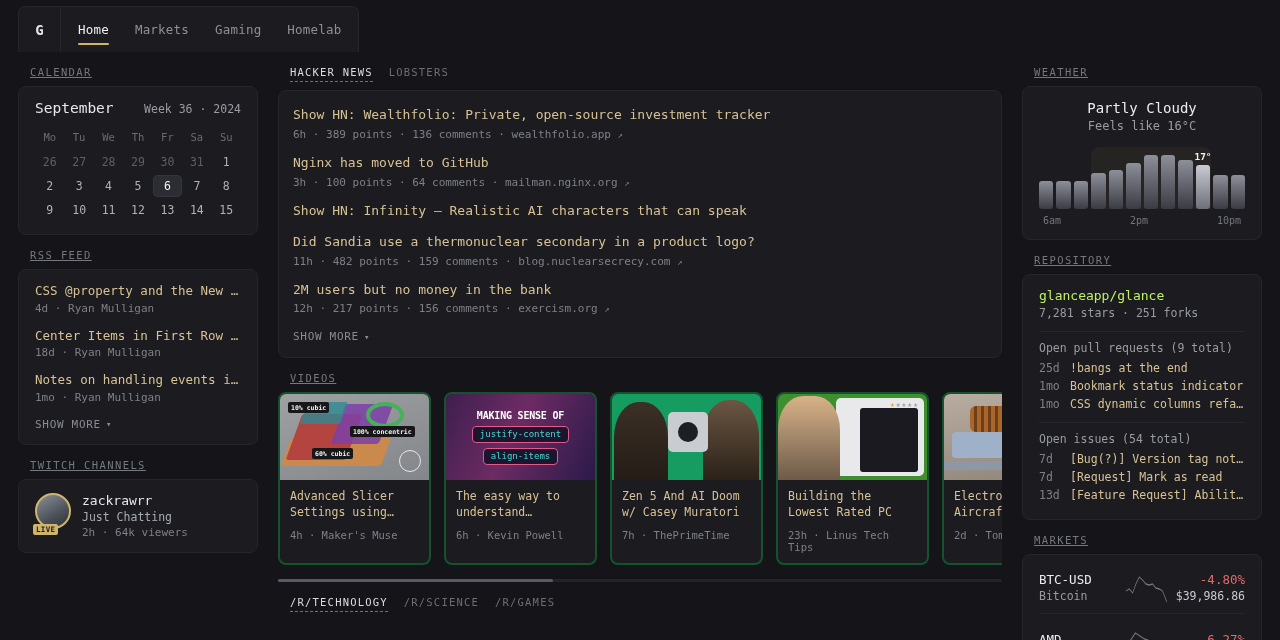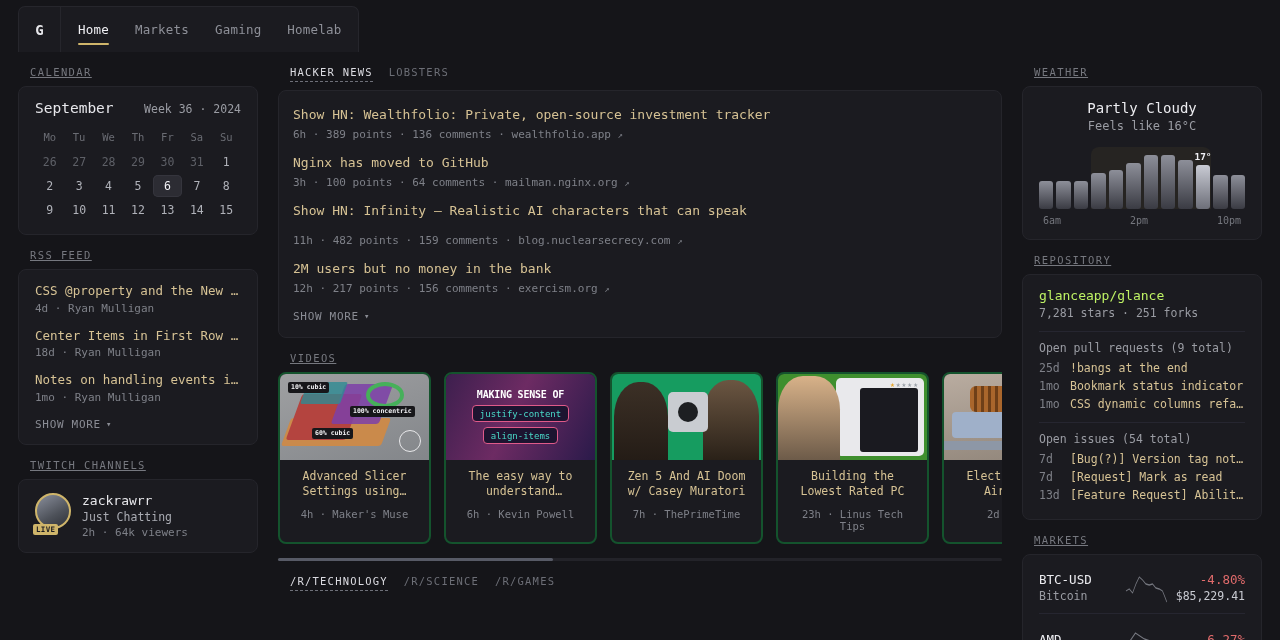--- a/index.html
+++ b/index.html
@@ -174,21 +174,21 @@
     padding-bottom: 2px;
   }
   .video-card {
     width: 153px; flex: none;
     background: #1b1b20;
     border: 2px solid #14532d;
     border-radius: 8px;
     overflow: hidden;
   }
   .video-thumb { height: 86px; width: 100%; position: relative; overflow: hidden; }
-  .video-body { padding: 9px 10px 10px; text-align: center; }
+  .video-body { padding: 9px 10px 10px; }
   .video-title {
     font-size: 11.5px; color: #d6c294; line-height: 1.38;
     display: -webkit-box; -webkit-line-clamp: 2; -webkit-box-orient: vertical;
     overflow: hidden;
     cursor: pointer;
   }
   .video-meta { font-size: 10.5px; color: #7e8088; margin-top: 8px; }
 
   
   .th1 { background: linear-gradient(160deg,#9fa0a2,#83868a); }
@@ -370,20 +370,21 @@
         <div class="hn-title">Nginx has moved to GitHub</div>
         <div class="hn-meta">
           <span>3h · 100 points · 64 comments · mailman.nginx.org</span>
           <span class="ext">↗</span>
         </div>
       </div>
       <div class="hn-item">
         <div class="hn-title">Show HN: Infinity – Realistic AI characters that can speak</div>
       </div>
       <div class="hn-item">
+        <div class="hn-title">Did Sandia use a thermonuclear secondary in a product logo?</div>
         <div class="hn-meta">
           <span>11h · 482 points · 159 comments · blog.nuclearsecrecy.com</span>
           <span class="ext">↗</span>
         </div>
       </div>
       <div class="hn-item">
         <div class="hn-title">2M users but no money in the bank</div>
         <div class="hn-meta">
           <span>12h · 217 points · 156 comments · exercism.org</span>
           <span class="ext">↗</span>
@@ -546,21 +547,21 @@
       <div class="mkt-row">
         <div class="mkt-left">
           <div class="mkt-sym">BTC-USD</div>
           <div class="mkt-name">Bitcoin</div>
         </div>
         <svg class="mkt-spark" viewBox="0 0 90 30" preserveAspectRatio="none">
           <polyline points="2,18 9,16 16,20 23,11 30,4 37,7 44,11 51,12 58,11 65,15 72,16 79,18 84,24 88,29" fill="none" stroke="#74767e" stroke-width="1.3"></polyline>
         </svg>
         <div class="mkt-right">
           <div class="mkt-chg">-4.80%</div>
-          <div class="mkt-price">$85,229.41</div>
+          <div class="mkt-price">$39,986.86</div>
         </div>
       </div>
       <div class="mkt-div"></div>
       <div class="mkt-row">
         <div class="mkt-left">
           <div class="mkt-sym">AMD</div>
         </div>
         <svg class="mkt-spark" viewBox="0 0 90 30" preserveAspectRatio="none">
           <polyline points="4,20 14,9 26,15 38,18 52,20 66,22 84,24" fill="none" stroke="#74767e" stroke-width="1.3"></polyline>
         </svg>

